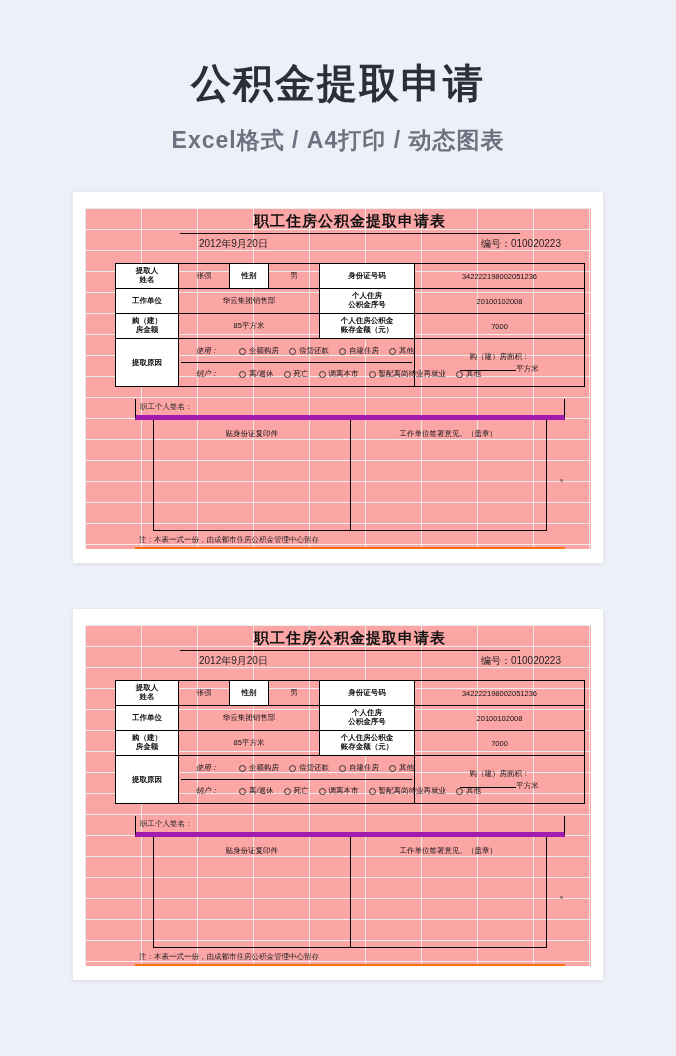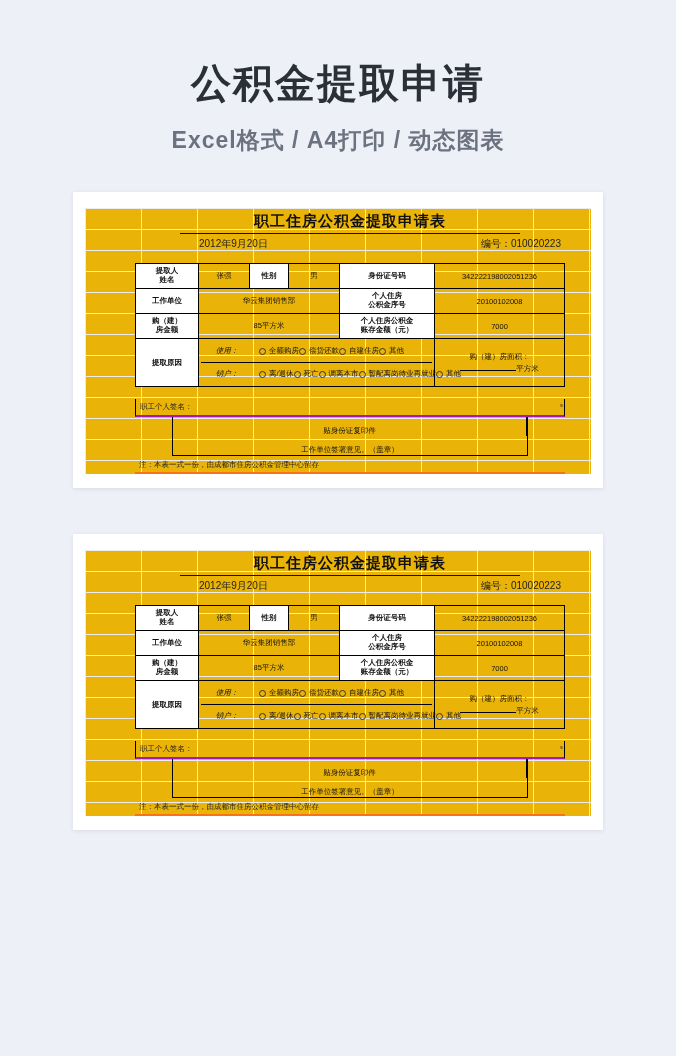--- a/index.html
+++ b/index.html
@@ -36,21 +36,21 @@
     box-shadow:0 1px 4px rgba(120,130,150,.18);
     padding:16px 12px 14px 12px;
     box-sizing:border-box;
   }
   .card-1{margin-top:36px;}
   .card-2{margin-top:46px;}
 
   
   .sheet{
     position:relative;
-    background:#eab308;
+    background:#fca5a5;
     padding-left:24px;
   }
   .sheet-grid{
     position:absolute;
     inset:0;
     background-image:
       linear-gradient(to right,#e9e9e9 1px,transparent 1px),
       linear-gradient(to bottom,#ececec 1px,transparent 1px);
     background-size:56px 21px;
     pointer-events:none;
@@ -78,21 +78,21 @@
     color:#222;
     width:430px;
     margin:0 auto 3px auto;
     padding:0 4px;
     box-sizing:border-box;
   }
   .meta-date{margin-left:60px;}
 
   table.form{
     border-collapse:collapse;
-    width:430px;
+    width:470px;
     margin:12px auto;
     table-layout:fixed;
     font-size:7.5px;
   }
   table.form td{
     border:1px solid #000;
     height:22px;
     text-align:center;
     vertical-align:middle;
     padding:1px 2px;
@@ -117,20 +117,21 @@
     width:52px;
     text-align:center;
     font-weight:normal;
     flex:none;
     font-style:italic;
   }
   .opts{
     display:flex;
     flex:1;
     align-items:center;
+    gap:10px;
     padding-left:6px;
     text-align:center;
   }
   .opt{display:flex;align-items:center;gap:3px;white-space:nowrap;}
   .radio{
     width:5px;height:5px;border:1px solid #333;border-radius:50%;
     display:inline-block;
   }
   .area-cell{
     text-align:left;
@@ -143,33 +144,32 @@
     width:56px;
     height:8px;
   }
 
   .sign-row{
     width:430px;
     margin:0 auto;
     font-size:7.5px;
     border-left:1px solid #000;
     border-right:1px solid #000;
-    border-bottom:2px solid #a21caf;
+    border-bottom:5px solid #a21caf;
     box-sizing:border-box;
     padding:3px 0 3px 4px;
     text-align:left;
   }
   .boxes{
-    width:356px;
+    width:394px;
     margin:0 auto;
     display:flex;
     border:1px solid #000;
     border-top:none;
     box-sizing:border-box;
-    flex-direction:column;
   }
   .box{
     flex:1;
     height:110px;
     font-size:7.5px;
     text-align:center;
     padding-top:9px;
     box-sizing:border-box;
     color:#111;
   }

